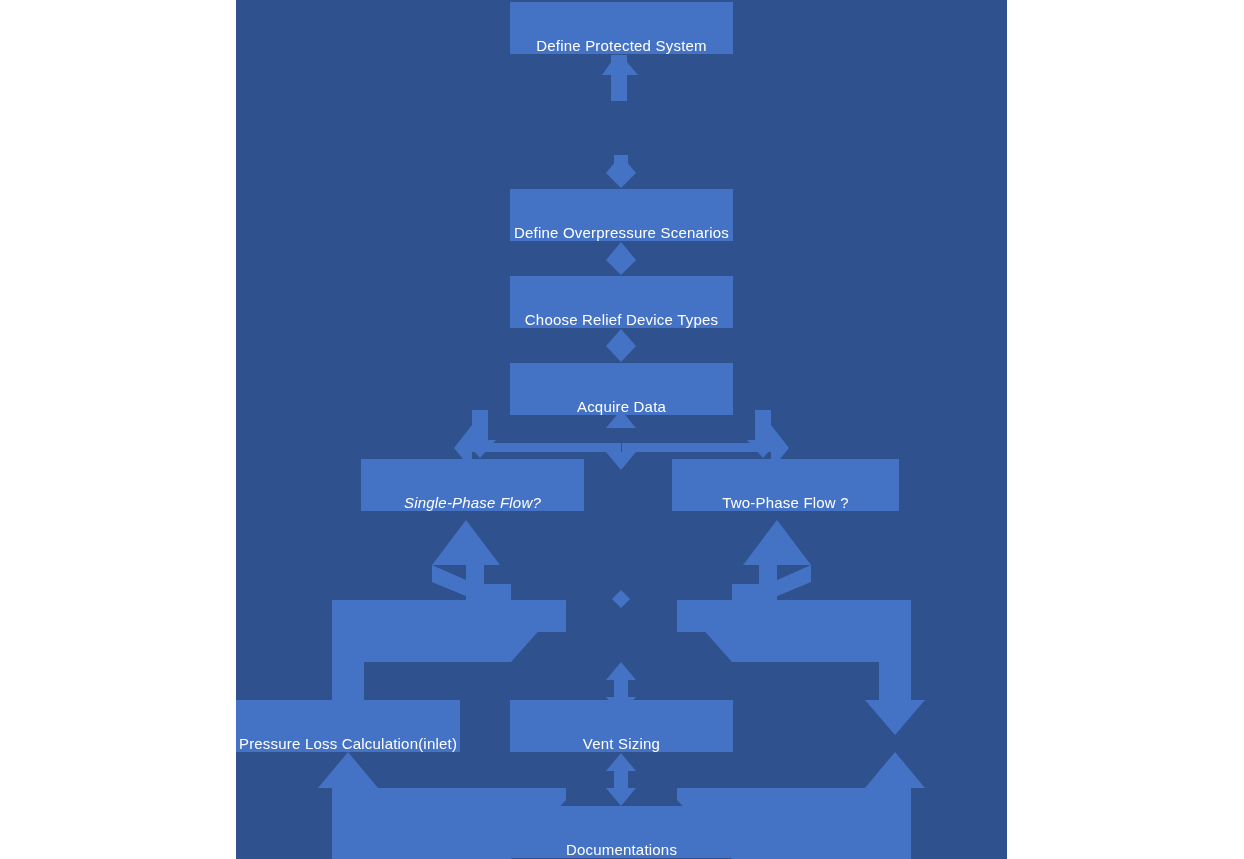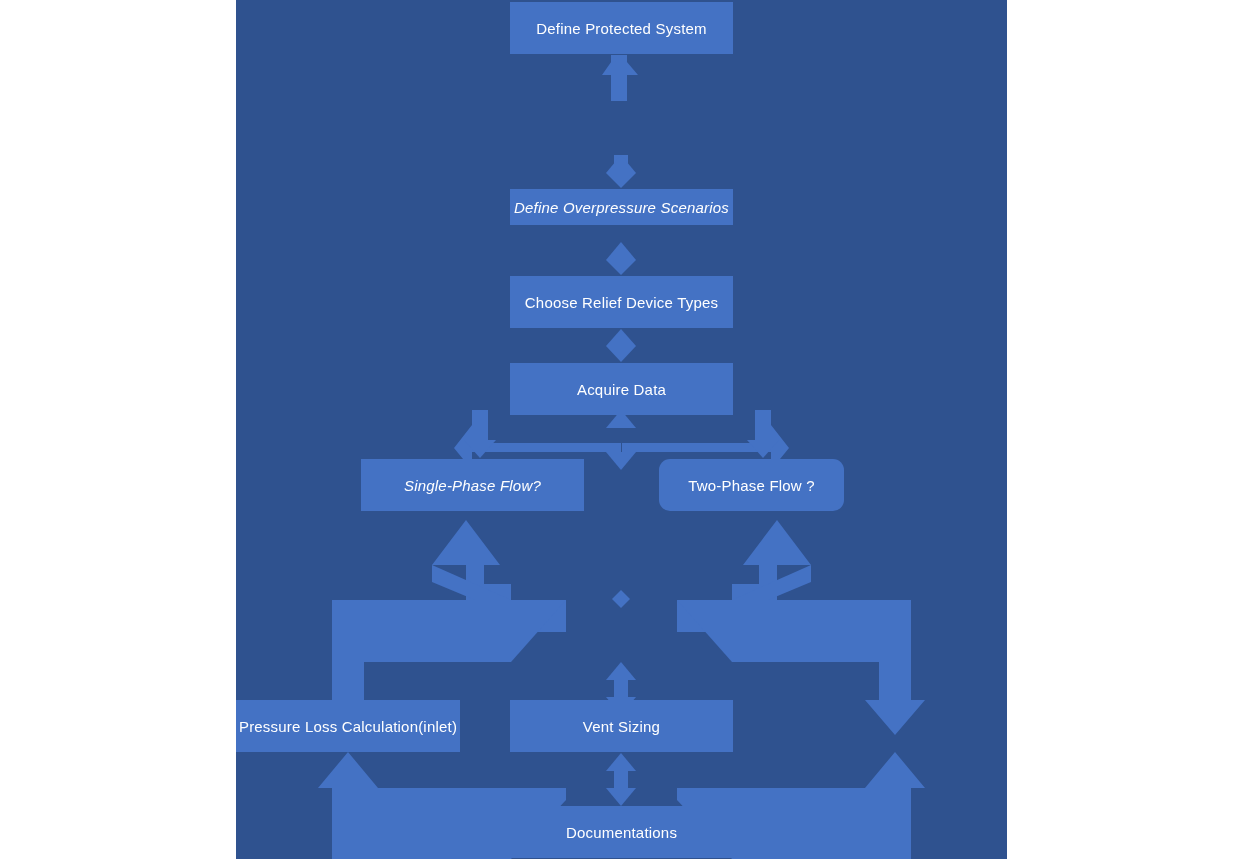--- a/index.html
+++ b/index.html
@@ -27,21 +27,21 @@
     left: 0;
     top: 0;
     width: 771px;
     height: 859px;
   }
   .node {
     position: absolute;
     background: #4472c4;
     color: #ffffff;
     display: flex;
-    align-items: center;
+    align-items: flex-end;
     justify-content: center;
     font-size: 15px;
     letter-spacing: 0.2px;
     text-align: center;
     box-sizing: border-box;
     padding: 0 8px;
     white-space: nowrap;
     z-index: 5;
   }
 </style>
@@ -109,37 +109,37 @@
       <polygon points="385,806 400,788 370,788"></polygon>
 
     </g>
   </svg>
 
   <div class="node" style="left:274px; top:2px; width:223px; height:52px;">
     <span>Define Protected System</span>
   </div>
 
 
-  <div class="node" style="left:274px; top:189px; width:223px; height:36px;font-style:italic;">
+  <div class="node" style="left:274px; top:189px; width:223px; height:52px;">
     <span>Define Overpressure  Scenarios</span>
   </div>
 
   <div class="node" style="left:274px; top:276px; width:223px; height:52px;">
     <span>Choose Relief Device Types</span>
   </div>
 
   <div class="node" style="left:274px; top:363px; width:223px; height:52px;">
     <span>Acquire Data</span>
   </div>
 
   <div class="node" style="left:125px; top:459px; width:223px; height:52px;font-style:italic;">
     <span>Single-Phase Flow?</span>
   </div>
 
-  <div class="node" style="left:423px; top:459px; width:185px; height:52px;border-radius:11px;">
+  <div class="node" style="left:436px; top:459px; width:227px; height:52px;">
     <span>Two-Phase Flow ?</span>
   </div>
 
 
 
   <div class="node" style="left:274px; top:700px; width:223px; height:52px;">
     <span>Vent Sizing</span>
   </div>
 
   <div class="node" style="left:0px; top:700px; width:224px; height:52px;">

